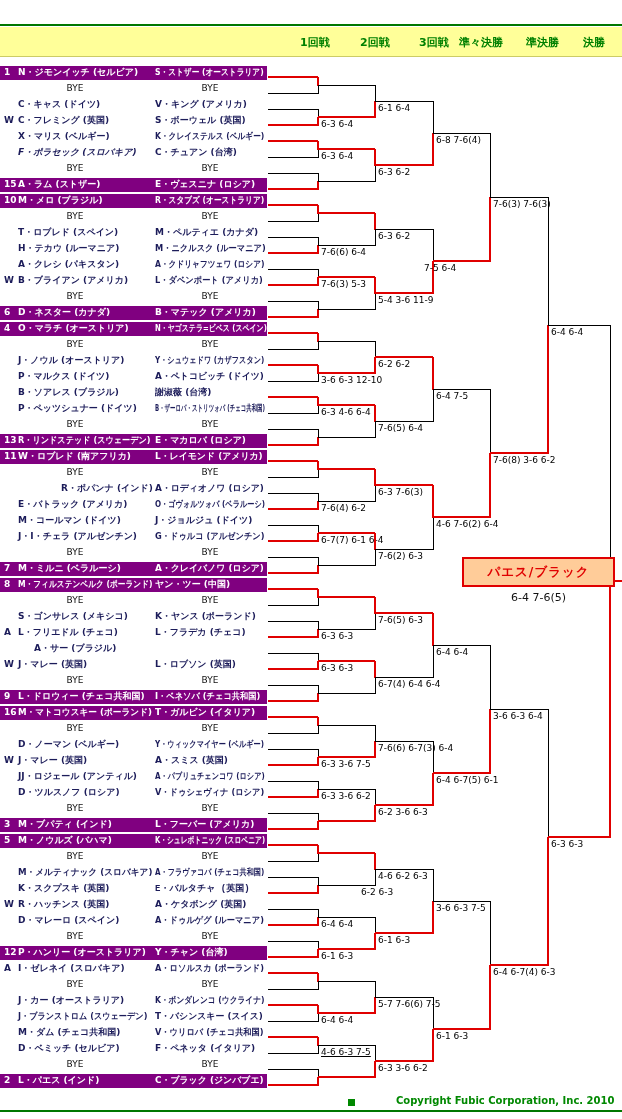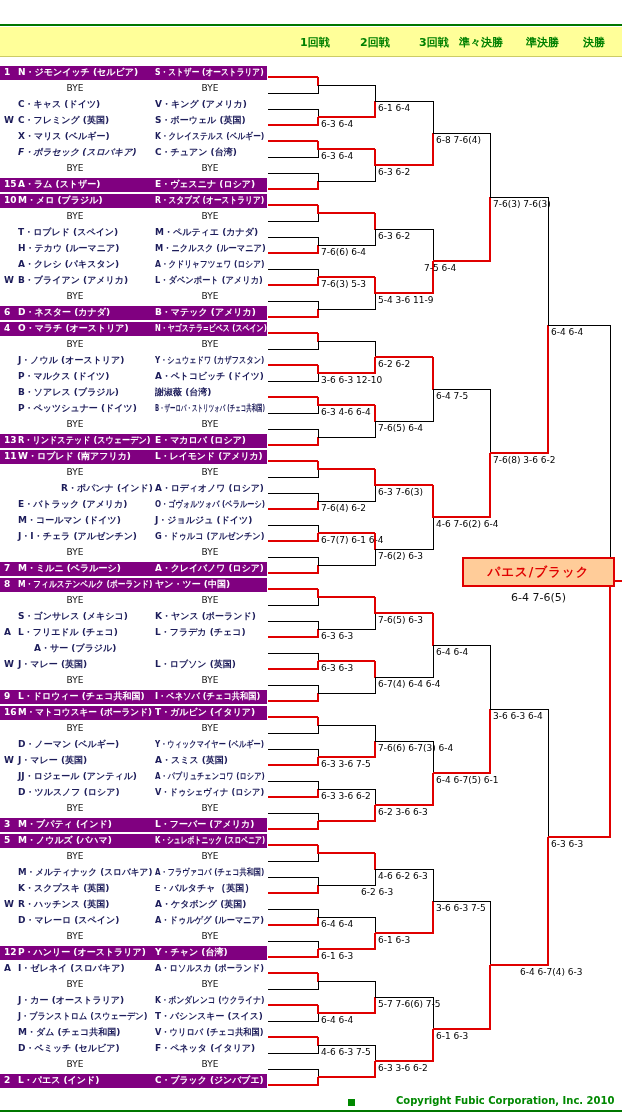--- a/index.html
+++ b/index.html
@@ -377,21 +377,21 @@
     <div class="ln red" style="left: 317px; top: 973px; width: 2px; height: 9px;"></div>
     <div class="ln" style="left: 318px; top: 981px; width: 1px; height: 9px;"></div>
     <div class="ln" style="left: 318px; top: 981px; width: 57px; height: 1px;"></div>
     <div class="ln red" style="left: 317px; top: 1005px; width: 2px; height: 9px;"></div>
     <div class="ln" style="left: 318px; top: 1013px; width: 1px; height: 9px;"></div>
     <div class="ln red" style="left: 318px; top: 1012px; width: 57px; height: 2px;"></div>
     <div class="score" style="left: 321px; top: 1015px;">6-4 6-4</div>
     <div class="ln red" style="left: 317px; top: 1037px; width: 2px; height: 9px;"></div>
     <div class="ln" style="left: 318px; top: 1045px; width: 1px; height: 9px;"></div>
     <div class="ln" style="left: 318px; top: 1045px; width: 57px; height: 1px;"></div>
-    <div class="score" style="left: 321px; top: 1047px;">4-6 6-3 7-5</div>
+    <div class="score" style="left: 321px; top: 1047px; text-decoration: underline;">4-6 6-3 7-5</div>
     <div class="ln" style="left: 318px; top: 1069px; width: 1px; height: 9px;"></div>
     <div class="ln red" style="left: 317px; top: 1077px; width: 2px; height: 9px;"></div>
     <div class="ln red" style="left: 318px; top: 1076px; width: 57px; height: 2px;"></div>
     <div class="ln" style="left: 375px; top: 85px; width: 1px; height: 17px;"></div>
     <div class="ln red" style="left: 374px; top: 101px; width: 2px; height: 17px;"></div>
     <div class="ln" style="left: 375px; top: 101px; width: 58px; height: 1px;"></div>
     <div class="score" style="left: 378px; top: 103px;">6-1 6-4</div>
     <div class="ln red" style="left: 374px; top: 149px; width: 2px; height: 17px;"></div>
     <div class="ln" style="left: 375px; top: 165px; width: 1px; height: 17px;"></div>
     <div class="ln red" style="left: 375px; top: 164px; width: 58px; height: 2px;"></div>
@@ -492,21 +492,21 @@
     <div class="ln red" style="left: 489px; top: 453px; width: 2px; height: 65px;"></div>
     <div class="ln red" style="left: 490px; top: 452px; width: 58px; height: 2px;"></div>
     <div class="score" style="left: 493px; top: 455px;">7-6(8) 3-6 6-2</div>
     <div class="ln" style="left: 490px; top: 645px; width: 1px; height: 65px;"></div>
     <div class="ln red" style="left: 489px; top: 709px; width: 2px; height: 65px;"></div>
     <div class="ln" style="left: 490px; top: 709px; width: 58px; height: 1px;"></div>
     <div class="score" style="left: 493px; top: 711px;">3-6 6-3 6-4</div>
     <div class="ln" style="left: 490px; top: 901px; width: 1px; height: 65px;"></div>
     <div class="ln red" style="left: 489px; top: 965px; width: 2px; height: 65px;"></div>
     <div class="ln red" style="left: 490px; top: 964px; width: 58px; height: 2px;"></div>
-    <div class="score" style="left: 493px; top: 967px; margin-left: 27px;">6-4 6-7(4) 6-3</div>
+    <div class="score" style="left: 493px; top: 967px;">6-4 6-7(4) 6-3</div>
     <div class="ln" style="left: 548px; top: 197px; width: 1px; height: 129px;"></div>
     <div class="ln red" style="left: 547px; top: 325px; width: 2px; height: 129px;"></div>
     <div class="ln" style="left: 548px; top: 325px; width: 62px; height: 1px;"></div>
     <div class="score" style="left: 551px; top: 327px;">6-4 6-4</div>
     <div class="ln" style="left: 548px; top: 709px; width: 1px; height: 129px;"></div>
     <div class="ln red" style="left: 547px; top: 837px; width: 2px; height: 129px;"></div>
     <div class="ln red" style="left: 548px; top: 836px; width: 62px; height: 2px;"></div>
     <div class="score" style="left: 551px; top: 839px;">6-3 6-3</div>
     <div class="ln" style="left: 610px; top: 325px; width: 1px; height: 257px;"></div>
     <div class="ln red" style="left: 609px; top: 581px; width: 2px; height: 257px;"></div>

